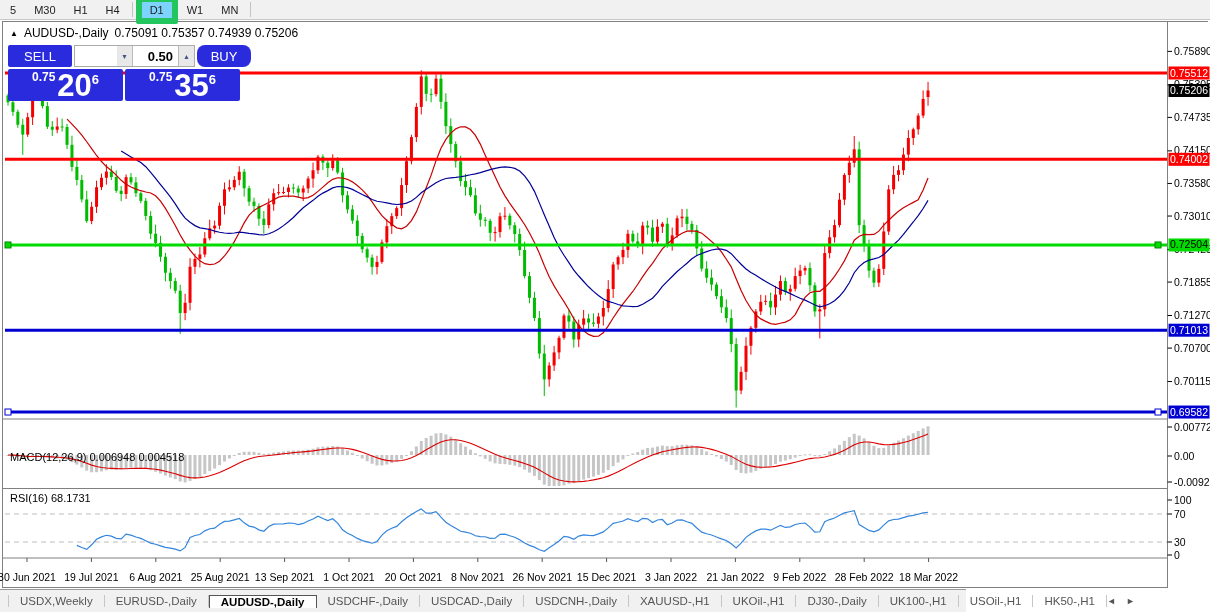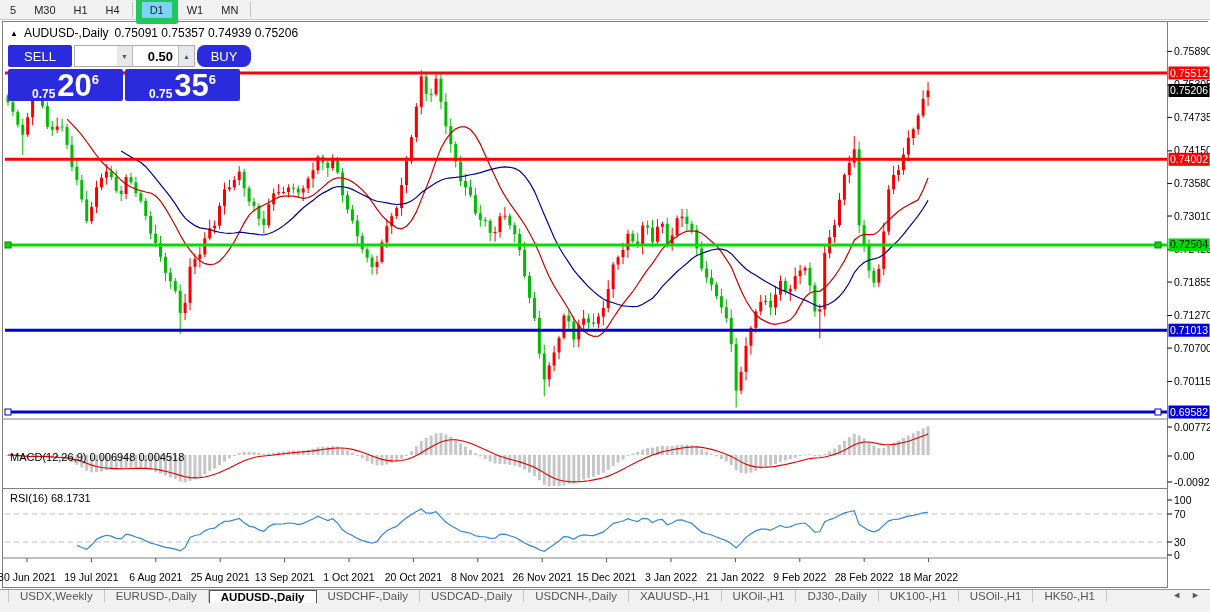--- a/index.html
+++ b/index.html
@@ -26,28 +26,28 @@
   .spin{flex:1;display:flex;background:#fff;border:1px solid #ABABAB;box-sizing:border-box;padding-left:42px;}
   .spinbtn{flex:0 0 16px;background:#E8E8E8;border:0;color:#45558a;font-size:7px;line-height:1;
            cursor:pointer;padding:0;}
   .spindn{border-right:1px solid #BBB;}
   .spinup{border-left:1px solid #BBB;}
   .spinval{flex:1;border:0;outline:0;font-size:13px;font-weight:bold;text-align:right;
            padding:0 5px 0 0;width:40px;color:#000;}
   .trow2{display:flex;gap:2px;margin-top:2px;height:32px;}
   .pbox{flex:1;background:#2B2BDE;color:#fff;display:flex;align-items:flex-end;
         justify-content:center;border-radius:2px;padding-bottom:0px;cursor:pointer;}
-  .psmall{font-size:12px;font-weight:bold;margin:0 2px 0 0;}
+  .psmall{font-size:12px;font-weight:bold;margin:0 2px 17px 0;}
   .pbig{font-size:31px;font-weight:bold;line-height:0.92;margin-top:40px;}
   .psup{font-size:13px;font-weight:bold;align-self:flex-start;margin-top:3px;}
   
   .ind-label{position:absolute;font-size:11px;color:#000;z-index:5;}
   
-  .tabbar{position:absolute;left:0;bottom:0;width:1210px;height:23px;background:#F1F1F1;
-          border-top:1px solid #999;display:flex;align-items:flex-start;box-sizing:border-box;padding-left:8px;}
+  .tabbar{position:absolute;left:0;bottom:0;width:966px;height:23px;background:#F1F1F1;
+          border-top:1px solid #999;display:flex;align-items:center;box-sizing:border-box;padding-left:8px;}
   .tab{font-size:11.5px;color:#555;display:flex;align-items:center;padding:0 11px;
        border-right:1px solid #C6C6C6;cursor:pointer;white-space:nowrap;}
   .tab:first-child{border-left:1px solid #C6C6C6;}
   .tab.active{background:#FFF;color:#000;font-weight:bold;border:1px solid #555;border-bottom:none;}
   .tabarrows{margin-left:auto;display:flex;align-items:center;gap:10px;padding-right:10px;}
   .tabarrow{font-size:9px;color:#555;cursor:pointer;}
 </style>
 </head>
 <body>
 

